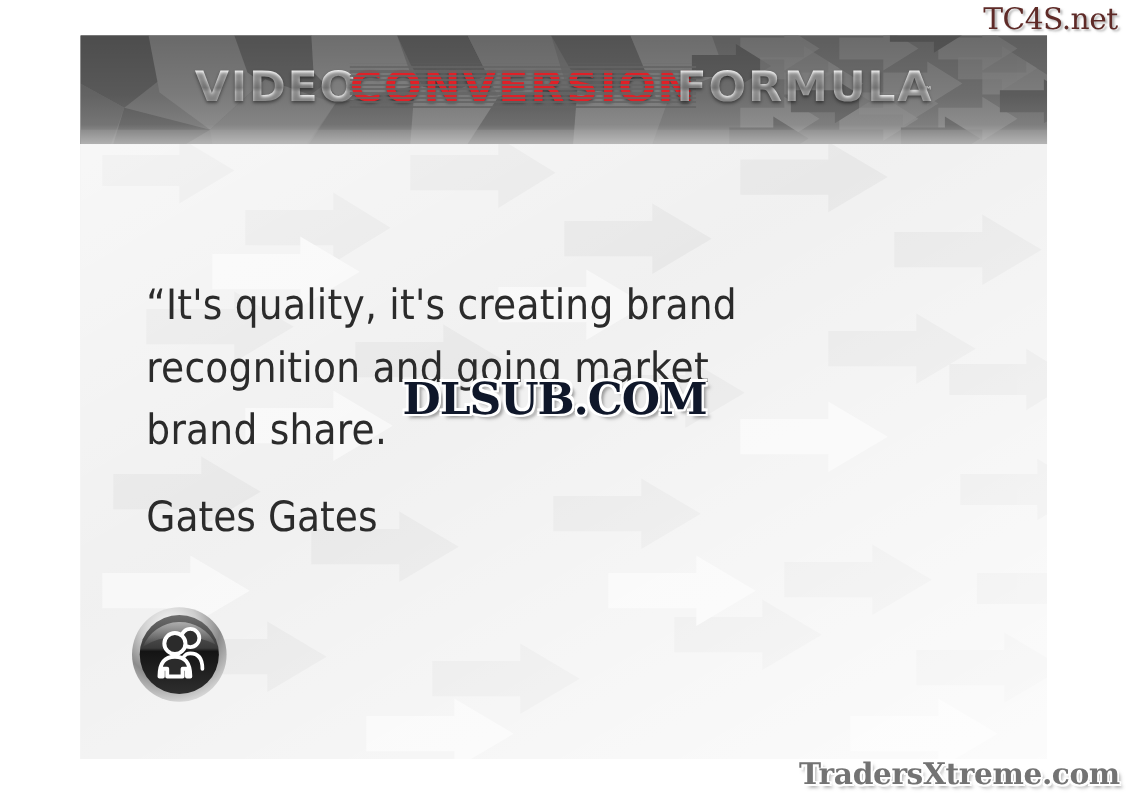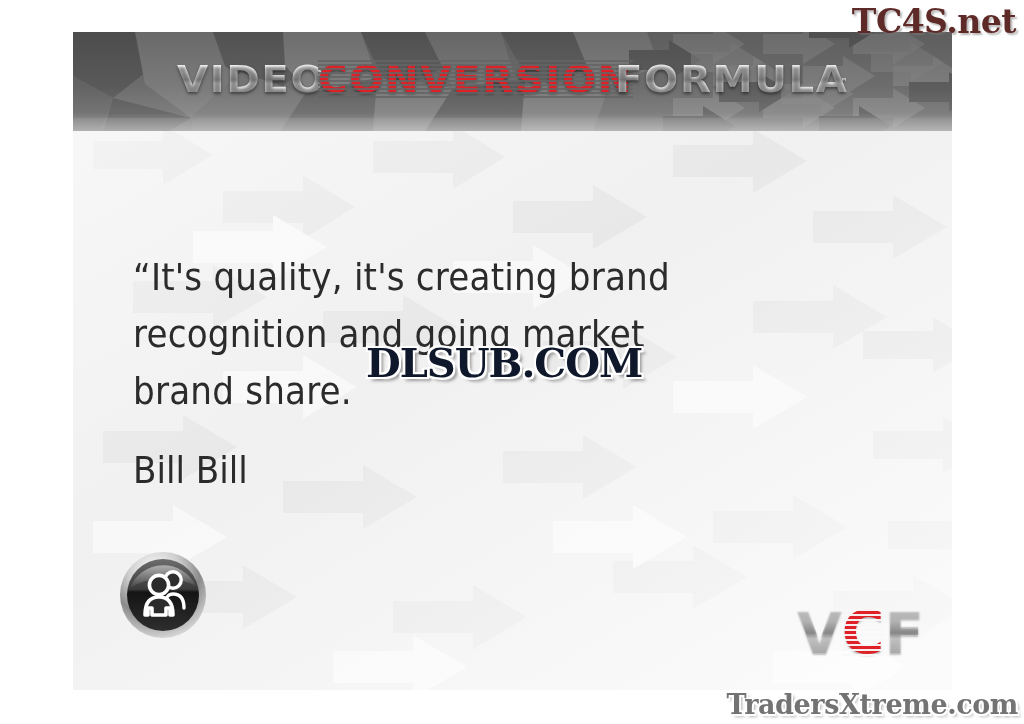--- a/index.html
+++ b/index.html
@@ -192,22 +192,22 @@
        rgba(248,248,248,0.95) 3px, rgba(248,248,248,0.95) 5px);
     pointer-events: none;
   }
 
   
   .wm-tc4s {
     position: absolute;
     right: 8px;
     top: 2px;
     font-family: "DejaVu Serif", "Liberation Serif", serif;
-    font-weight: bold;
-    font-size: 33px;
+    font-weight: normal;
+    font-size: 27px;
     color: #5e2a27;
     letter-spacing: -0.5px;
     text-shadow: 2px 2px 2px rgba(120,120,120,0.55),
                  0 0 1px rgba(255,255,255,0.5);
     z-index: 40;
   }
   .wm-dlsub {
     position: absolute;
     left: 366px;
     top: 339px;
@@ -344,21 +344,21 @@
         <polygon points="815,390 885,390 885,376 930,404 885,432 885,418 815,418"></polygon>
       </g>
     </svg>
 
     <div class="body-veil"></div>
 
     <div class="quote-block">
       <div class="quote-line">“It's quality, it's creating brand</div>
       <div class="quote-line">recognition and going market</div>
       <div class="quote-line">brand share.</div>
-      <div class="attribution">Bill Bill</div>
+      <div class="attribution">Gates Gates</div>
     </div>
 
     <div class="users-badge">
       <svg viewBox="0 0 90 90" width="90" height="90">
         <defs>
           <radialGradient id="rimG" cx="40%" cy="22%" r="85%">
             <stop offset="0%" stop-color="#fdfdfd"></stop>
             <stop offset="35%" stop-color="#cfcfcf"></stop>
             <stop offset="62%" stop-color="#8b8b8b"></stop>
             <stop offset="100%" stop-color="#e6e6e6"></stop>
@@ -383,23 +383,20 @@
           <path d="M47,58 C47,47 50,44 55,44 C62,44 66,48 66,58"></path>
         </g>
 
         <g fill="#2b2b2b" stroke="#ffffff" stroke-width="3.6" stroke-linecap="round" stroke-linejoin="round">
           <circle cx="41" cy="35" r="9.6"></circle>
           <path d="M27,65 C27,52 32,47 41,47 C50,47 55,52 55,65 L52,65 L52,58 L48,58 L48,65 L34,65 L34,58 L30,58 L30,65 Z"></path>
         </g>
       </svg>
     </div>
 
-    <div class="vcf-logo">
-      <span class="vcf-ch vcf-silver">V</span><span class="vcf-ch vcf-red">C</span><span class="vcf-ch vcf-silver">F</span>
-    </div>
   </div>
 </div>
 
 <div class="wm-tc4s">TC4S.net</div>
 
 <div class="wm-dlsub">DLSUB.COM</div>
 
 <div class="wm-traders">TradersXtreme.com</div>
 
 </body></html>

